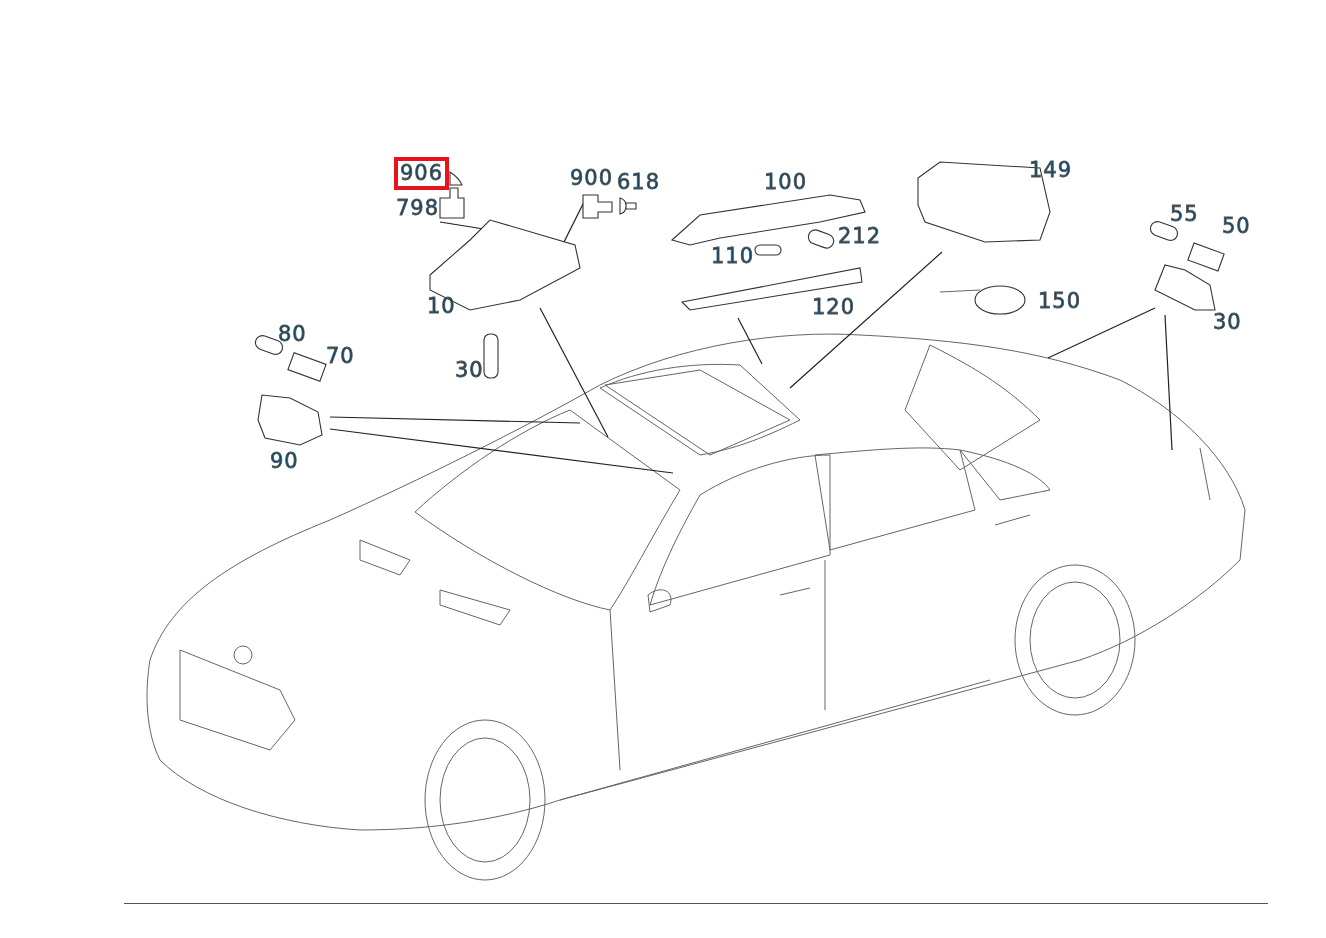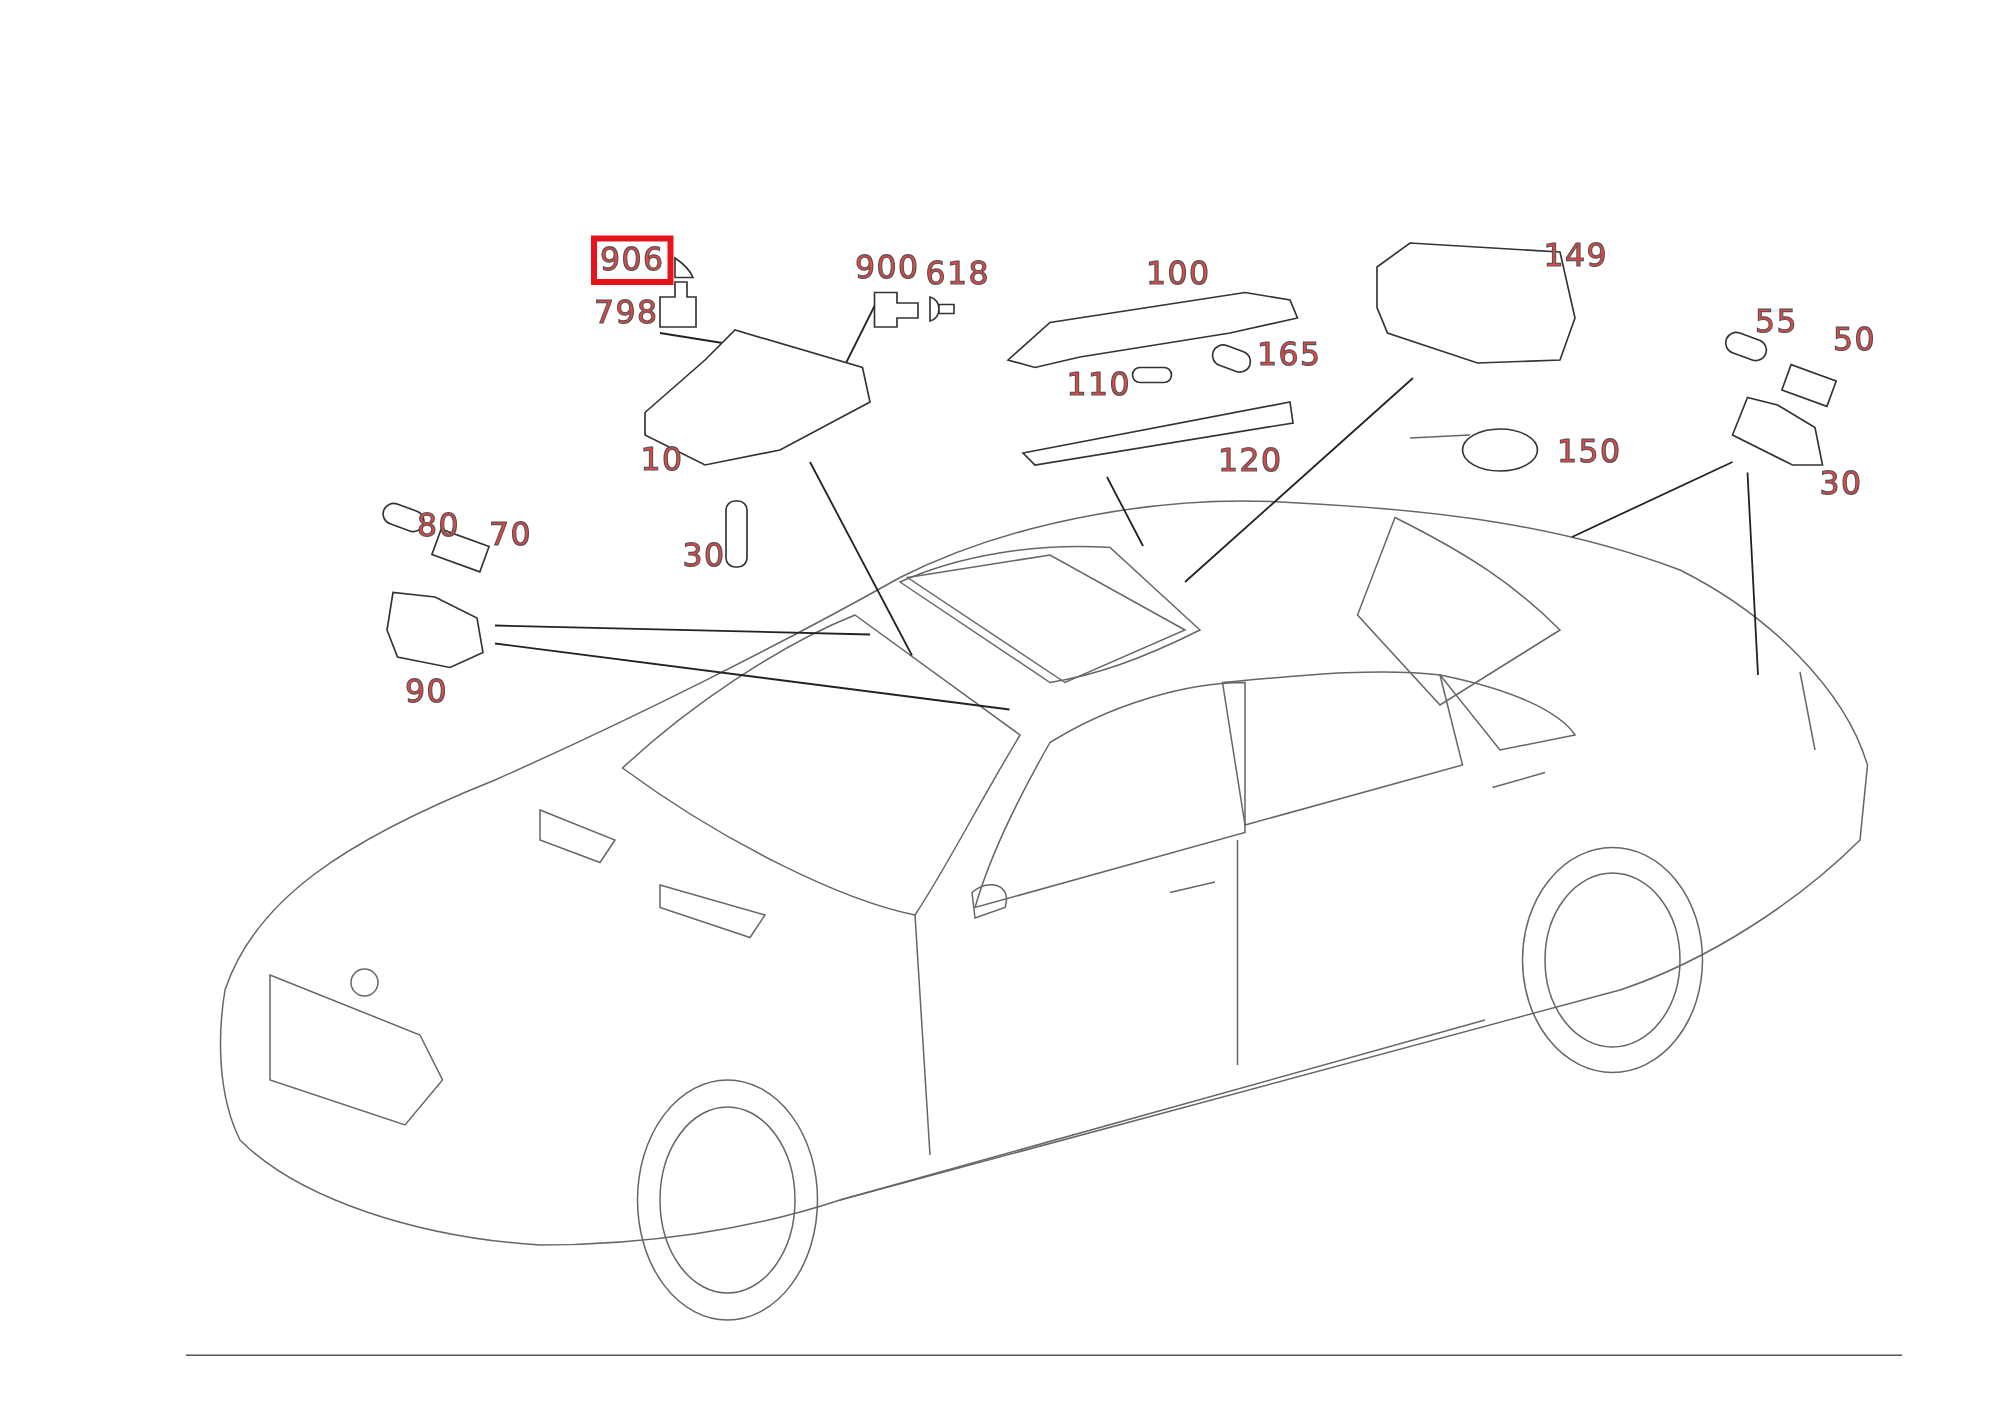--- a/index.html
+++ b/index.html
@@ -2,21 +2,21 @@
 <html><head>
 <meta charset="utf-8">
 <style>
   html, body { margin: 0; padding: 0; background: #ffffff; }
   body { width: 1326px; height: 938px; position: relative; overflow: hidden; font-family: "DejaVu Sans", sans-serif; }
   #diagram { position: absolute; left: 0; top: 0; width: 1326px; height: 938px; }
   .callout {
     position: absolute;
     font-family: "DejaVu Sans", sans-serif;
     font-size: 21px;
-    color: #ef4444;
+    color: #0c4a6e;
     -webkit-text-stroke: 0.8px #555555;
     letter-spacing: 1px;
     line-height: 1;
     cursor: pointer;
   }
   .highlight {
     position: absolute;
     border: 4px solid #e8141c;
     box-sizing: border-box;
   }
@@ -126,27 +126,27 @@
   </svg>
 
   
   <div class="callout" style="left:400px;top:163px">906</div>
   <div class="highlight" style="left:394px;top:157px;width:55px;height:33px"></div>
   <div class="callout" style="left:396px;top:198px">798</div>
   <div class="callout" style="left:570px;top:168px">900</div>
   <div class="callout" style="left:617px;top:172px">618</div>
   <div class="callout" style="left:764px;top:172px">100</div>
   <div class="callout" style="left:1029px;top:160px">149</div>
-  <div class="callout" style="left:838px;top:226px">165</div>
+  <div class="callout" style="left:838px;top:226px">212</div>
   <div class="callout" style="left:711px;top:246px">110</div>
   <div class="callout" style="left:427px;top:296px">10</div>
   <div class="callout" style="left:812px;top:297px">120</div>
   <div class="callout" style="left:1038px;top:291px">150</div>
   <div class="callout" style="left:1170px;top:204px">55</div>
   <div class="callout" style="left:1222px;top:216px">50</div>
   <div class="callout" style="left:1213px;top:312px">30</div>
-  <div class="callout" style="left:278px;top:340px">80</div>
+  <div class="callout" style="left:278px;top:324px">80</div>
   <div class="callout" style="left:326px;top:346px">70</div>
   <div class="callout" style="left:455px;top:360px">30</div>
   <div class="callout" style="left:270px;top:451px">90</div>
 
   <div class="footer-rule"></div>
 </div>
 
 </body></html>

